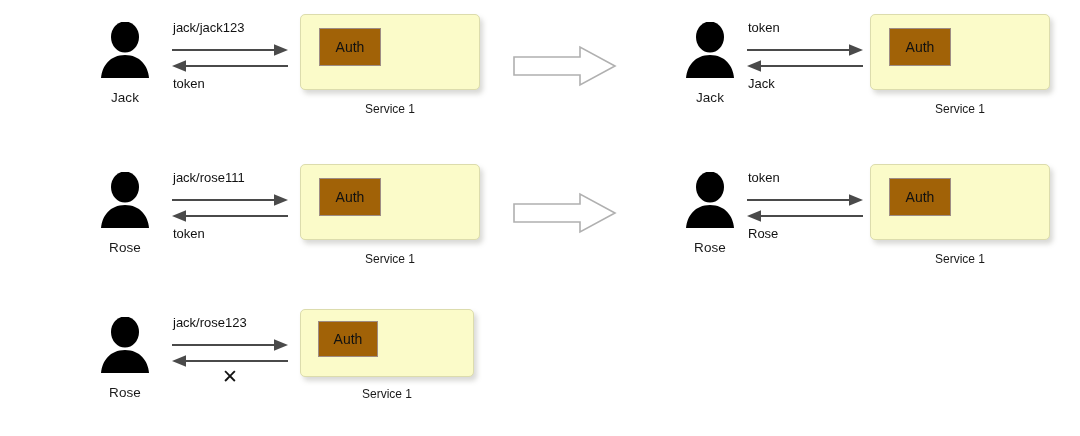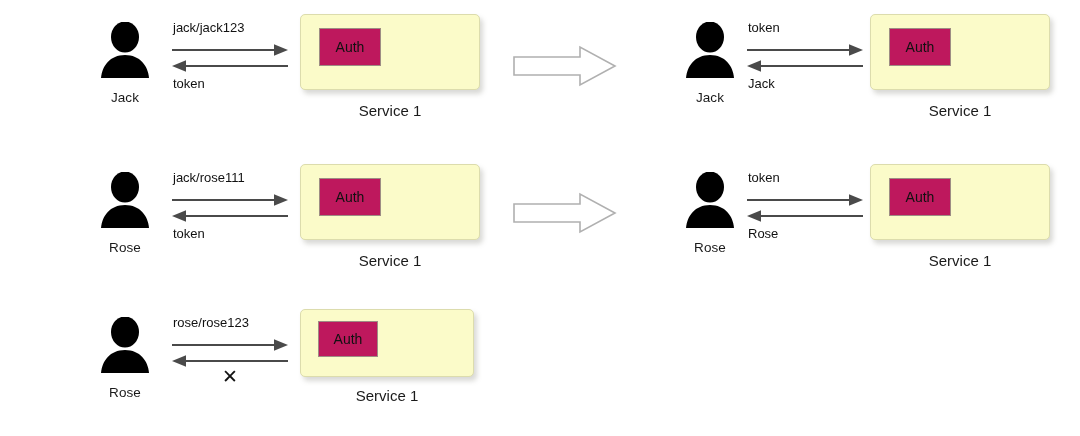--- a/index.html
+++ b/index.html
@@ -120,39 +120,39 @@
   }
   .service-box-tall  { width: 180px; height: 76px; }
   .service-box-short { width: 174px; height: 68px; }
 
   .auth-box {
     position: absolute;
     left: 18px;
     top: 13px;
     width: 62px;
     height: 38px;
-    background: #be185d;
+    background: #a16207;
     border: 1px solid #9e8c84;
     display: flex;
     align-items: center;
     justify-content: center;
     font-size: 14px;
     color: #111111;
   }
   .service-box-short .auth-box {
     left: 17px;
     top: 11px;
     width: 60px;
     height: 36px;
   }
 
   .service-name {
     margin-top: 12px;
     text-align: center;
-    font-size: 15px;
+    font-size: 12px;
     color: #1a1a1a;
     white-space: nowrap;
   }
   .service-box-short + .service-name { margin-top: 10px; }
 
   
   .transition {
     position: absolute;
     width: 105px;
     height: 42px;
@@ -318,21 +318,21 @@
 
       <div class="actor">
         <svg class="person-icon" viewBox="0 0 52 56">
           <ellipse cx="26" cy="15" rx="14" ry="15.5" fill="#000000"></ellipse>
           <path d="M26 33 C11 33 3 44 2 56 L50 56 C49 44 41 33 26 33 Z" fill="#000000"></path>
         </svg>
         <span class="actor-name">Rose</span>
       </div>
 
       <div class="exchange exchange-left">
-        <span class="ex-label ex-label-top">rose/rose123</span>
+        <span class="ex-label ex-label-top">jack/rose123</span>
         <div class="ex-arrows">
           <svg viewBox="0 0 120 34" preserveAspectRatio="none">
             <line x1="2" y1="9" x2="106" y2="9" stroke="#4a4a4a" stroke-width="2.2"></line>
             <polygon points="104,3.2 118,9 104,14.8" fill="#4a4a4a"></polygon>
             <line x1="14" y1="25" x2="118" y2="25" stroke="#4a4a4a" stroke-width="2.2"></line>
             <polygon points="16,19.2 2,25 16,30.8" fill="#4a4a4a"></polygon>
           </svg>
         </div>
         <span class="ex-cross">✕</span>
       </div>

